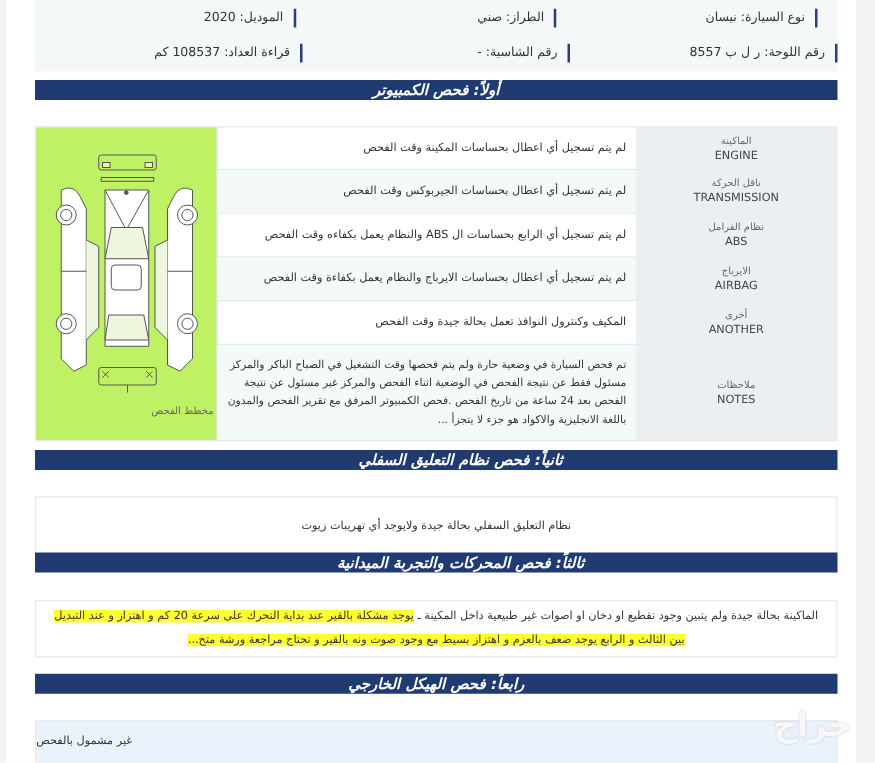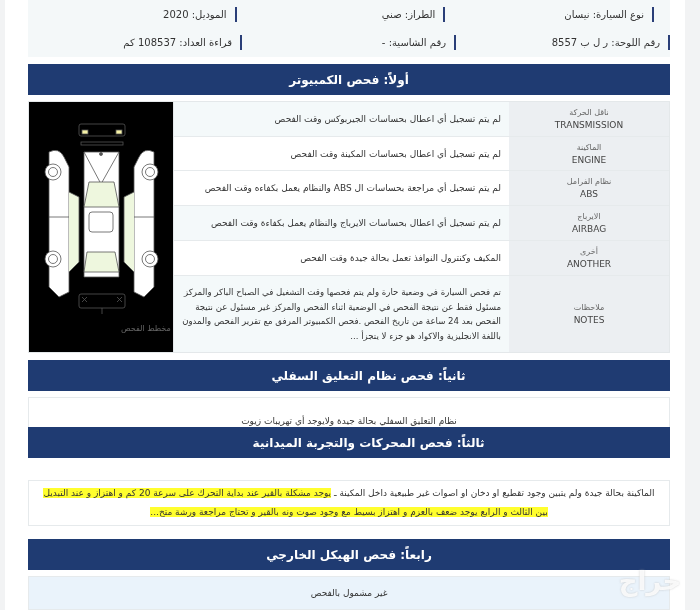--- a/index.html
+++ b/index.html
@@ -20,30 +20,30 @@
   .info { top: 0; height: 57px; background: #f4f8f9; direction: rtl; }
   .info-row { display: flex; height: 28px; align-items: center; }
   .info-cell {
     flex: 1; display: flex; align-items: center; height: 100%;
     font-size: 10px; color: #333; padding-right: 0;
   }
   .info-cell .bar { width: 2px; height: 15px; background: #2a3f78; margin-left: 8px; margin-right: 0; }
   .info-cell:first-child { padding-right: 0; }
 
   .sec-head {
-    position: absolute; left: 23px; width: 642px; height: 31px;
+    position: absolute; left: 23px; width: 642px; height: 16px;
     background: #1f3b72; color: #fff; font-weight: bold; font-size: 12px;
-    display: flex; align-items: center; justify-content: center; direction: rtl;
+    display: flex; align-items: center; justify-content: center; direction: rtl; font-style: italic;
   }
 
   
   .comp { top: 101px; height: 252px; border: 1px solid #e4e8ea; background: #fff; }
   .diagram {
     position: absolute; left: 0; top: 0; width: 145px; height: 250px;
-    background: #000000; border-right: 1px solid #e4e8ea; text-align: right;
+    background: #bef264; border-right: 1px solid #e4e8ea; text-align: right;
   }
   .diagram-caption { position: absolute; left: 92px; top: 222px; font-size: 8px; color: #666; direction: rtl; }
   .rows { position: absolute; left: 145px; top: 0; width: 495px; }
   .row { display: flex; border-bottom: 1px solid #e6eaec; }
   .row .desc {
     width: 335px; font-size: 9px; color: #333; direction: rtl; text-align: right;
     padding: 0 8px; display: flex; align-items: center; justify-content: flex-start;
   }
   .row .label {
     width: 160px; background: #eceff2; font-size: 9px; color: #444;
@@ -144,36 +144,36 @@
 
           <rect x="50" y="192" width="46" height="14" rx="2"></rect>
           <path d="M53 195 l5 5 m0 -5 l-5 5"></path>
           <path d="M88 195 l5 5 m0 -5 l-5 5"></path>
           <line x1="73" y1="206" x2="73" y2="212"></line>
         </g>
       </svg>
       <span class="diagram-caption">مخطط الفحص</span>
     </div>
     <div class="rows">
+      <div class="row" style="height:34px;">
+        <div class="desc">لم يتم تسجيل أي اعطال بحساسات المكينة وقت الفحص</div>
+        <div class="label">
+          <span class="ar">الماكينة</span>
+          <span>ENGINE</span>
+        </div>
+      </div>
       <div class="row alt" style="height:35px;">
         <div class="desc">لم يتم تسجيل أي اعطال بحساسات الجيربوكس وقت الفحص</div>
         <div class="label">
           <span class="ar">ناقل الحركة</span>
           <span>TRANSMISSION</span>
         </div>
       </div>
-      <div class="row" style="height:34px;">
-        <div class="desc">لم يتم تسجيل أي اعطال بحساسات المكينة وقت الفحص</div>
-        <div class="label">
-          <span class="ar">الماكينة</span>
-          <span>ENGINE</span>
-        </div>
-      </div>
       <div class="row" style="height:35px;">
-        <div class="desc">لم يتم تسجيل أي مراجعة بحساسات ال ABS والنظام يعمل بكفاءه وقت الفحص</div>
+        <div class="desc">لم يتم تسجيل أي الرابع بحساسات ال ABS والنظام يعمل بكفاءه وقت الفحص</div>
         <div class="label">
           <span class="ar">نظام الفرامل</span>
           <span>ABS</span>
         </div>
       </div>
       <div class="row alt" style="height:35px;">
         <div class="desc">لم يتم تسجيل أي اعطال بحساسات الايرباج والنظام يعمل بكفاءة وقت الفحص</div>
         <div class="label">
           <span class="ar">الايرباج</span>
           <span>AIRBAG</span>
@@ -196,31 +196,31 @@
     </div>
   </div>
 
   <div class="sec-head" style="top:360px;padding-left:39px;">
     <span>ثانياً: فحص نظام التعليق السفلي</span>
   </div>
   <div class="content-box" style="top:397px; height:48px;">
     <span>نظام التعليق السفلي بحالة جيدة ولايوجد أي تهريبات زيوت</span>
   </div>
 
-  <div class="sec-head" style="top:427px;padding-left:39px;">
+  <div class="sec-head" style="top:442px;padding-left:39px;">
     <span>ثالثاً: فحص المحركات والتجربة الميدانية</span>
   </div>
   <div class="content-box" style="top:480px; height:46px;">
     <p class="engine-text">
       <span>الماكينة بحالة جيدة ولم يتبين وجود تقطيع او دخان او اصوات غير طبيعية داخل المكينة ـ </span><span class="hl">يوجد مشكلة بالقير عند بداية التحرك على سرعة 20 كم و اهتزاز و عند التبديل بين الثالث و الرابع يوجد ضعف بالعزم و اهتزاز بسيط مع وجود صوت ونه بالقير و تحتاج مراجعة ورشة متخ...</span>
     </p>
   </div>
 
   <div class="sec-head" style="top:539px;">
     <span>رابعاً: فحص الهيكل الخارجي</span>
   </div>
-  <div class="content-box exterior" style="top:576px; height:34px;">
+  <div class="content-box exterior" style="top:576px; height:34px;justify-content:flex-end;">
     <span>غير مشمول بالفحص</span>
   </div>
 
 </div>
 
 <div class="watermark">حراج</div>
 
 </body></html>

